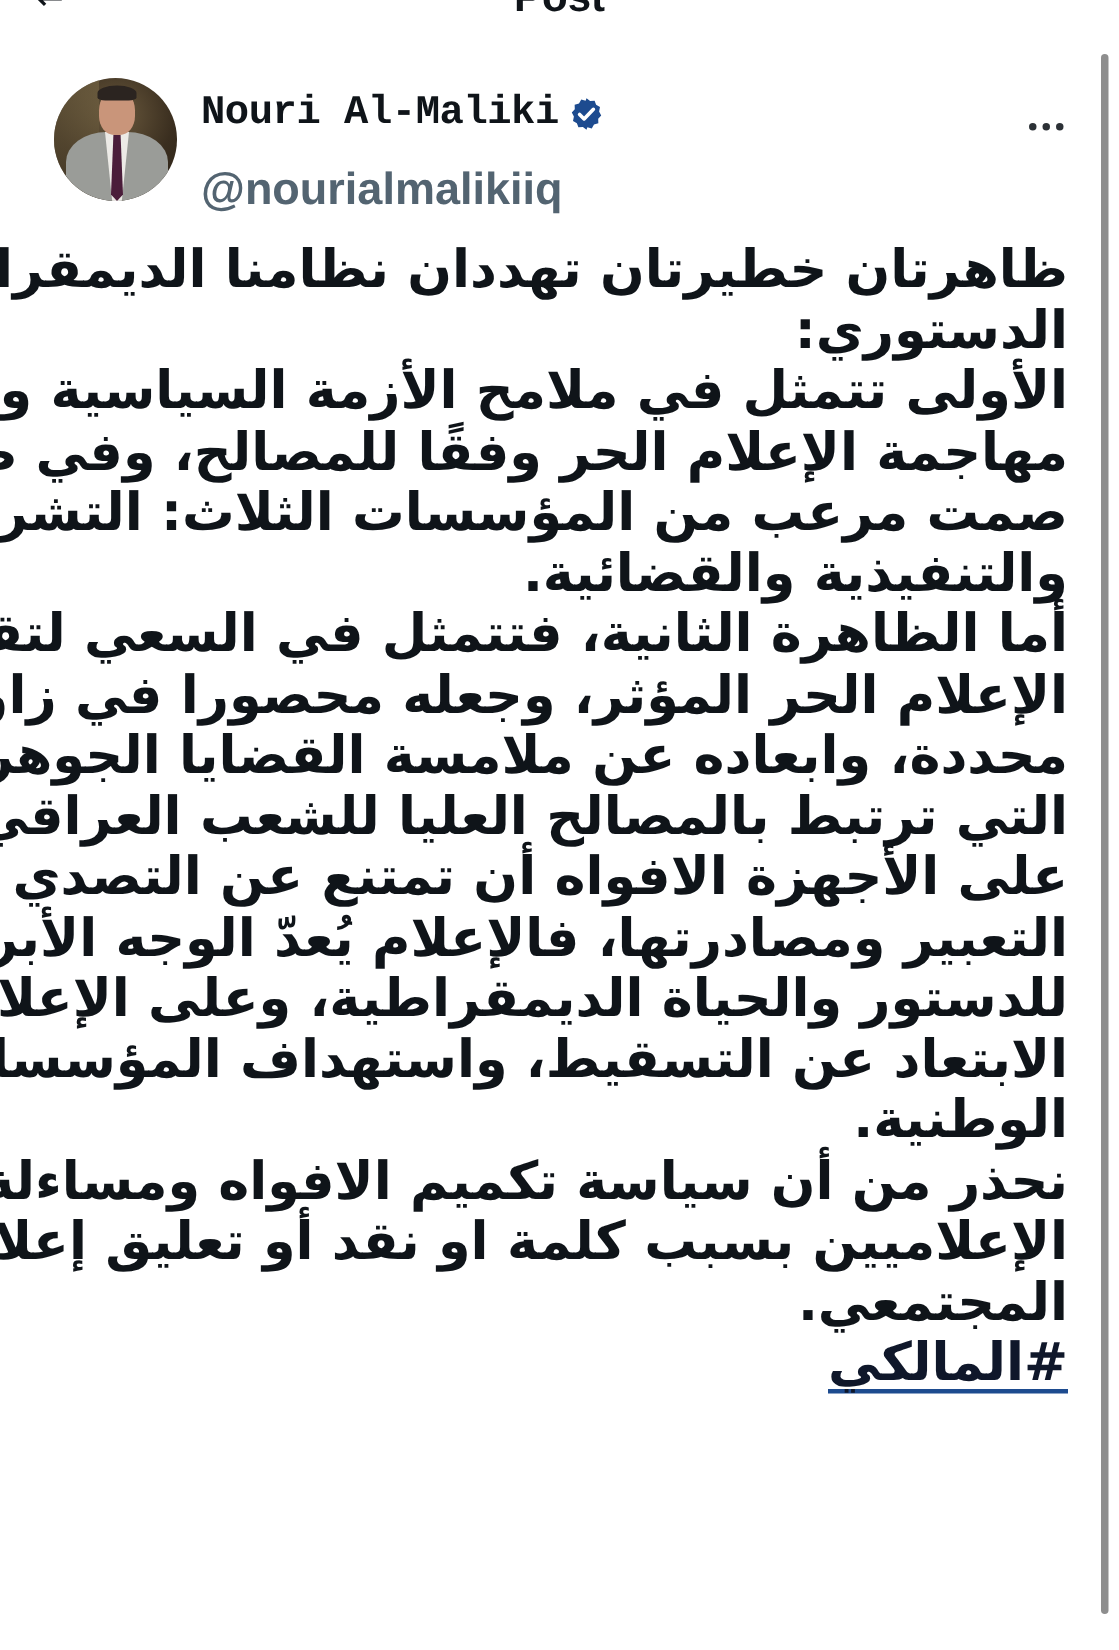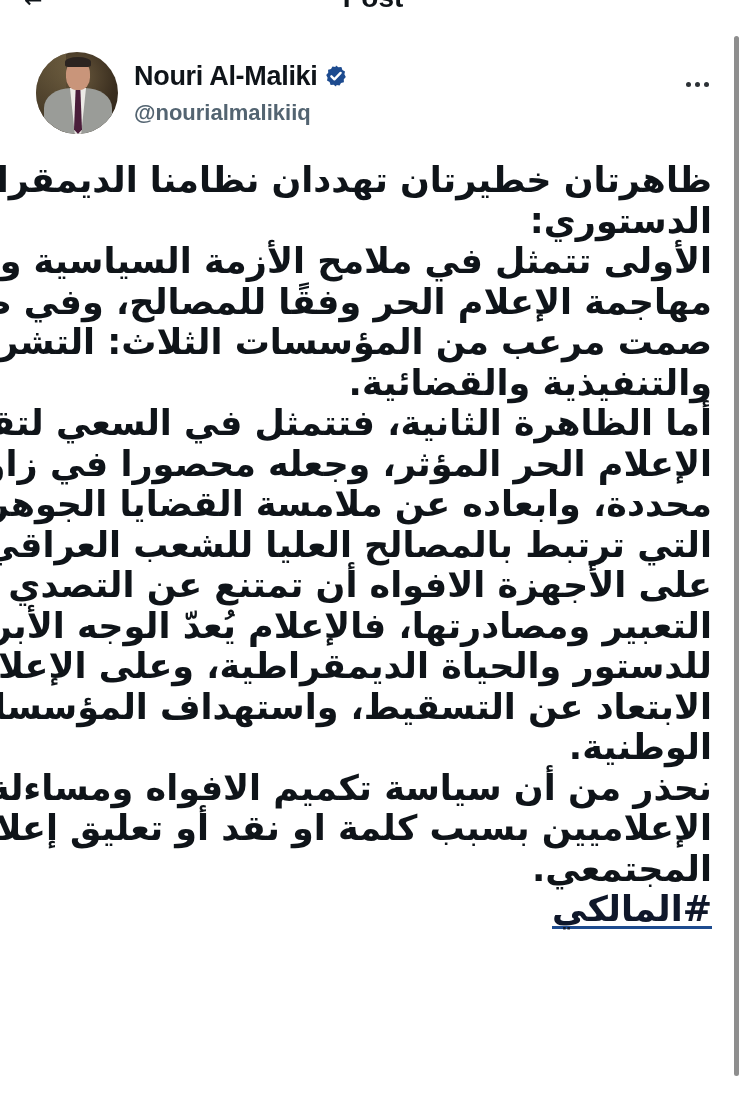--- a/index.html
+++ b/index.html
@@ -94,39 +94,39 @@
       position: absolute;
       left: 98px;
       top: 8px;
     }
     .name-row {
       display: flex;
       align-items: center;
       gap: 6px;
     }
     .display-name {
-      font-family: Liberation Sans, sans-serif;
+      font-family: Liberation Mono, monospace;
       font-weight: bold;
       font-size: 27px;
       letter-spacing: -0.3px;
       color: #0f1419;
       line-height: 32px;
     }
     .verified-icon {
       width: 24px;
       height: 24px;
       display: inline-block;
     }
     .handle {
       font-family: "Liberation Sans", sans-serif;
       font-weight: bold;
-      font-size: 22px;
+      font-size: 30px;
       color: #536471;
       line-height: 34px;
-      margin-top: 4px;
+      margin-top: 18px;
     }
     .more-button {
       position: absolute;
       left: 643px;
       top: 22px;
       width: 36px;
       height: 20px;
       display: flex;
       align-items: center;
       justify-content: center;

